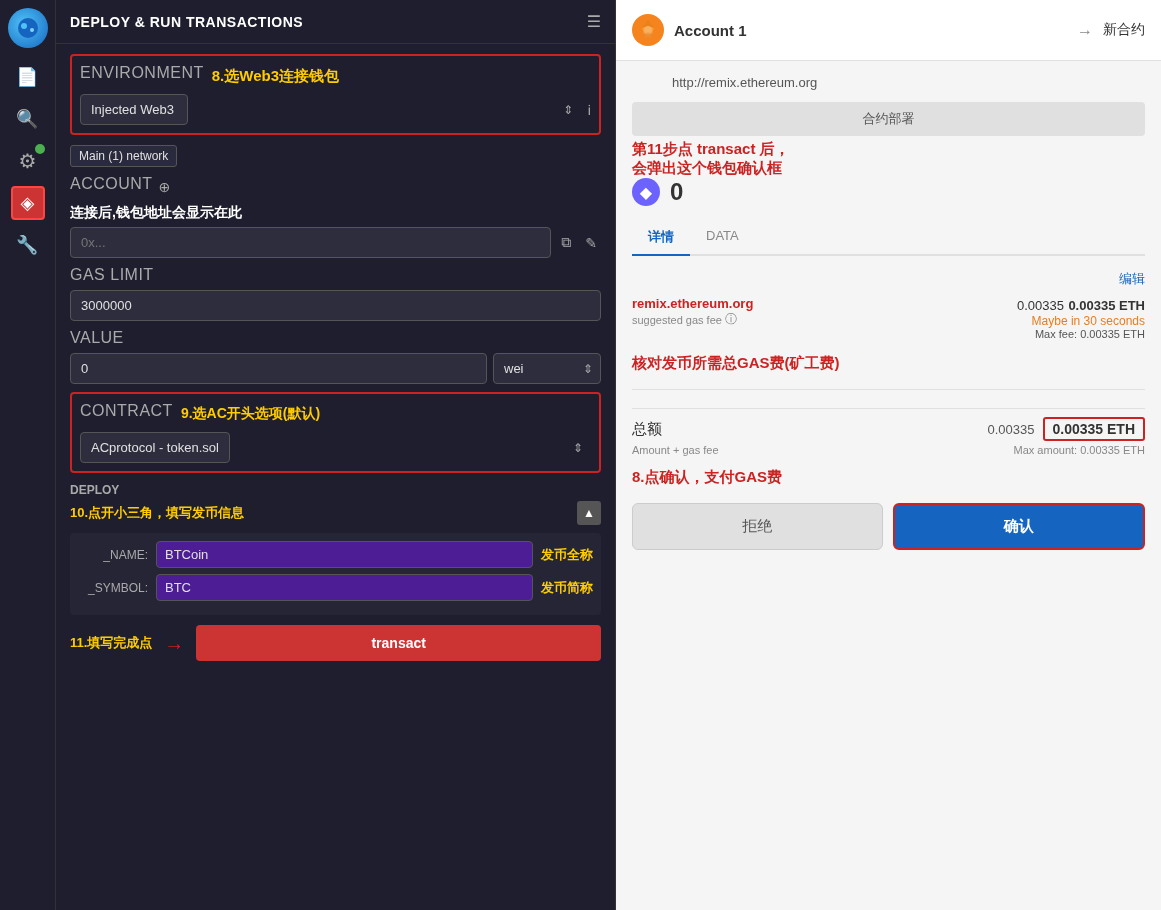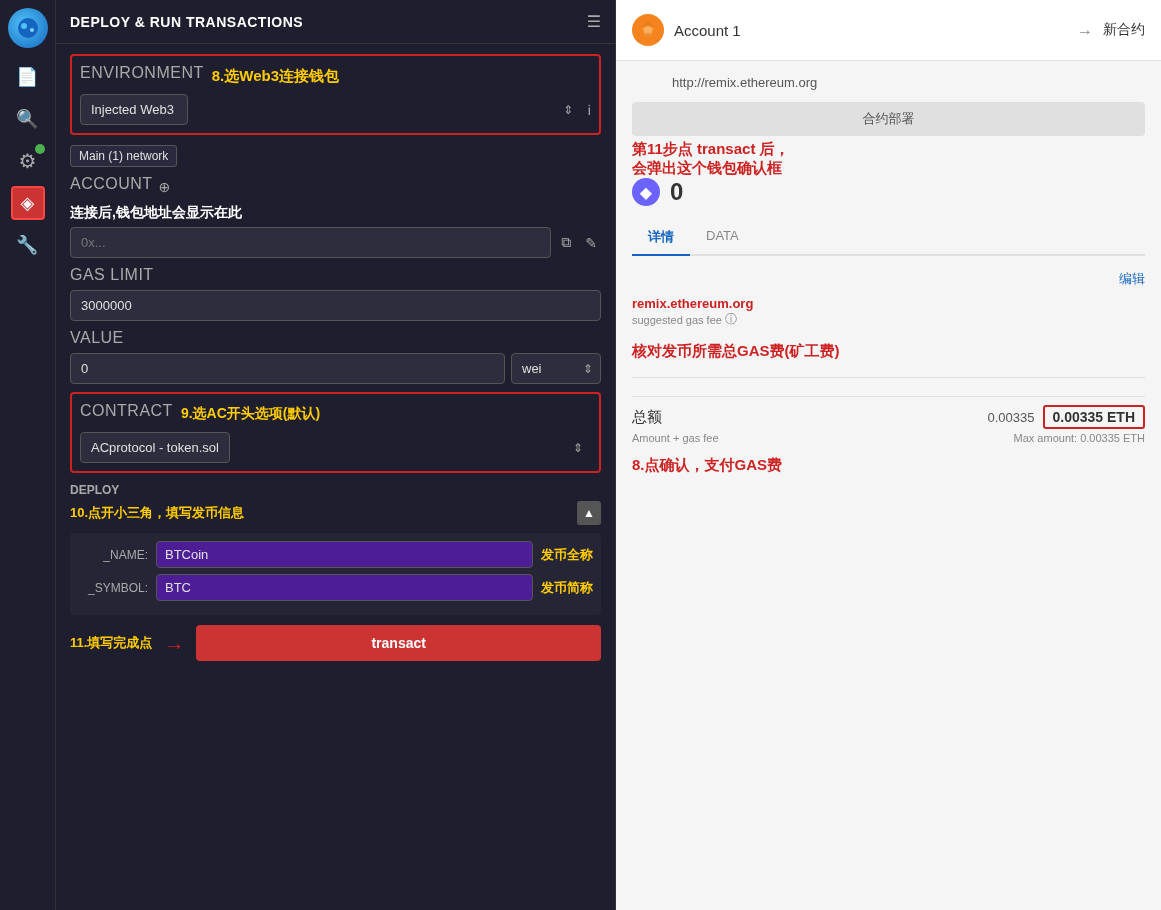--- a/index.html
+++ b/index.html
@@ -230,21 +230,21 @@
       flex: 1;
       background: #2d2d3e;
       color: #e0e0e0;
       border: 1px solid #555;
       border-radius: 4px;
       padding: 7px 10px;
       font-size: 13px;
     }
     .value-unit-wrapper {
       position: relative;
-      width: 90px;
+      width: 108px;
     }
     .value-unit-wrapper::after {
       content: '⇕';
       position: absolute;
       right: 8px;
       top: 50%;
       transform: translateY(-50%);
       color: #aaa;
       font-size: 12px;
       pointer-events: none;
@@ -377,21 +377,21 @@
     .metamask-header {
       background: #fff;
       padding: 14px 16px;
       display: flex;
       align-items: center;
       border-bottom: 1px solid #e0e0e0;
       gap: 10px;
     }
     .metamask-account {
       font-size: 15px;
-      font-weight: 400;
+      font-weight: 700;
       color: #333;
       flex: 1;
     }
     .metamask-arrow {
       color: #888;
       font-size: 16px;
     }
     .metamask-new-contract {
       font-size: 14px;
       color: #333;
@@ -769,20 +769,31 @@
     <div class="edit-link">编辑</div>
 
     <div class="fee-row">
       <div>
         <div class="fee-label">remix.ethereum.org</div>
         <div class="fee-sublabel">
           <span>suggested gas fee</span>
           <span style="color:#888; font-size:12px;">ⓘ</span>
         </div>
       </div>
+      <div style="text-align:right;">
+        <div>
+          <span class="fee-value">0.00335</span>
+          <span class="fee-value fee-bold"> <span>0.00335 ETH</span></span>
+        </div>
+        <div class="maybe-time">Maybe in 30 seconds</div>
+        <div class="max-fee">
+          <span>Max fee:</span>
+          <span>0.00335 ETH</span>
+        </div>
+      </div>
     </div>
 
     <div class="gas-annotation">核对发币所需总GAS费(矿工费)</div>
 
     <div class="divider"></div>
 
     <div class="total-row">
       <div>
         <div class="total-label">总额</div>
       </div>
@@ -791,14 +802,18 @@
         <span class="total-big">0.00335 ETH</span>
       </div>
     </div>
     <div class="amount-gas-note">
       <span>Amount + gas fee</span>
       <span>Max amount: 0.00335 ETH</span>
     </div>
 
     <div class="step12-annotation">8.点确认，支付GAS费</div>
 
+    <div class="action-buttons">
+      <button class="reject-btn">拒绝</button>
+      <button class="confirm-btn">确认</button>
+    </div>
   </div>
 </div>
 
 </body></html>

